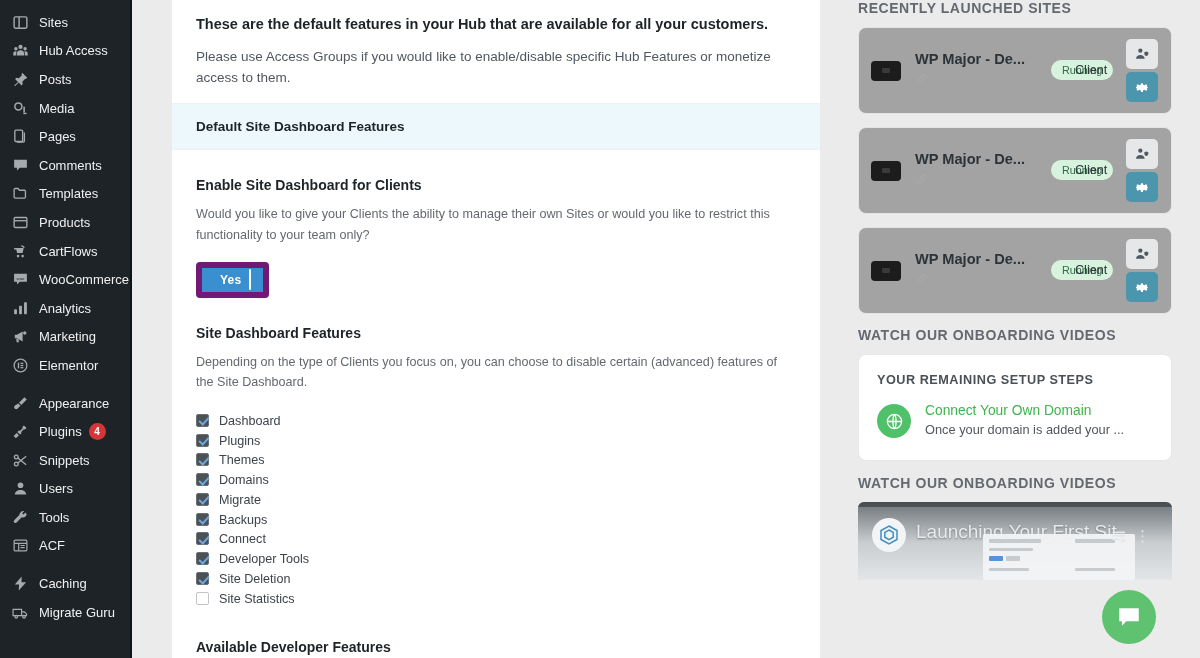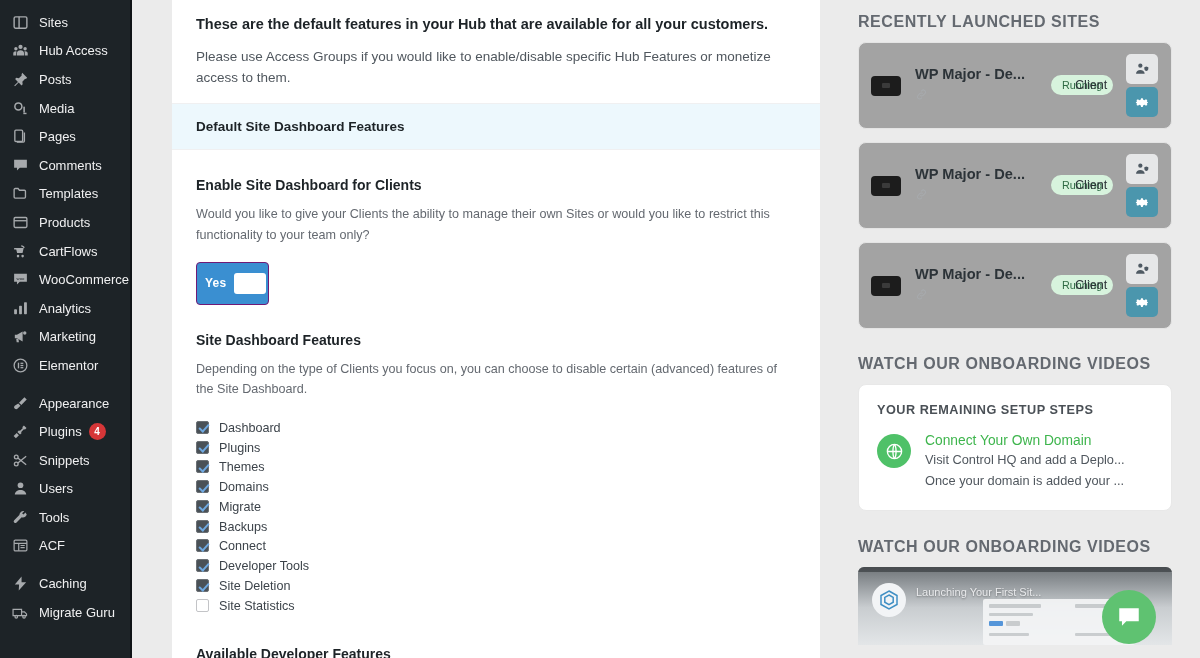--- a/index.html
+++ b/index.html
@@ -87,24 +87,24 @@
   .block-desc {
     font-size: 12.6px; color: #646970; line-height: 1.62;
     margin-top: 11px; max-width: 588px;
   }
 
   
   .toggle {
     margin-top: 17px;
     display: inline-flex; align-items: center;
     background: #3a8fd1;
-    border: 1px solid #701a75;
+    border: 6px solid #701a75;
     border-radius: 4px;
-    height: 43px; width: 73px;
-    padding: 2px;
+    height: 27px; width: 73px;
+    padding: 12px;
     cursor: pointer;
     overflow: hidden;
   }
   .toggle-label {
     color: #ffffff; font-size: 12px; font-weight: 600;
     padding: 0 8px 0 6px;
     letter-spacing: .2px;
   }
   .toggle-knob {
     background: #ffffff; border-radius: 3px;
@@ -140,23 +140,22 @@
   .chk-label { font-size: 12.6px; color: #3c434a; }
 
   
   .rail {
     width: 352px; min-width: 352px; height: 658px;
     background: #ebebeb;
     padding: 0 28px 0 10px;
     overflow: hidden;
   }
   .rail-head {
-    font-size: 16px; font-weight: 700; color: #646970;
+    font-size: 14px; font-weight: 700; color: #646970;
     letter-spacing: .55px;
-    padding-top: 13px;
     margin-bottom: 11px;
   }
   .site-card {
     background: #a3a3a3;
     border: 1px solid #e4e4e4;
     border-radius: 8px;
     height: 87px;
     margin-bottom: 13px;
     display: flex; align-items: center;
     padding: 0 14px 0 12px;
@@ -247,21 +246,21 @@
     background:rgba(40,44,48,.55);
   }
   .vid-logo {
     position: absolute; left: 14px; top: 16px;
     width: 34px; height: 34px; border-radius: 50%;
     background: #f2f4f6;
     display:flex;align-items:center;justify-content:center;
   }
   .vid-title {
     position: absolute; left: 58px; top: 19px;
-    color: #e9eaec; font-size: 11px;
+    color: #e9eaec; font-size: 19px;
     text-shadow: 0 1px 2px rgba(0,0,0,.35);
     white-space: nowrap;
   }
   .vid-fake-ui {
     position:absolute; left:125px; top:32px; width:152px; height:46px;
     background:#f4f5f6; opacity:.92; border-radius:2px;
     overflow:hidden;
   }
   .fk { position:absolute; background:#c8cbce; border-radius:1px; }
   .fk.blue { background:#4a90d9; }
@@ -654,21 +653,20 @@
         <div class="setup-title">YOUR REMAINING SETUP STEPS</div>
         <div class="setup-row">
           <span class="globe">
             <svg width="19" height="19" viewBox="0 0 24 24" fill="none" stroke="currentColor" stroke-width="1.7">
               <circle cx="12" cy="12" r="9"></circle>
                 <path d="M3 12h18M12 3c2.6 3 2.6 15 0 18M12 3c-2.6 3-2.6 15 0 18"></path>
             </svg>
           </span>
           <div>
             <div class="setup-link">Connect Your Own Domain</div>
-            <div class="setup-line">Visit Control HQ and add a Deplo...</div>
             <div class="setup-line">Once your domain is added your ...</div>
           </div>
         </div>
       </div>
 
       <div class="rail-head">WATCH OUR ONBOARDING VIDEOS</div>
 
       <div class="video-card">
         <div class="video-top-bar"></div>
         <span class="vid-logo">

